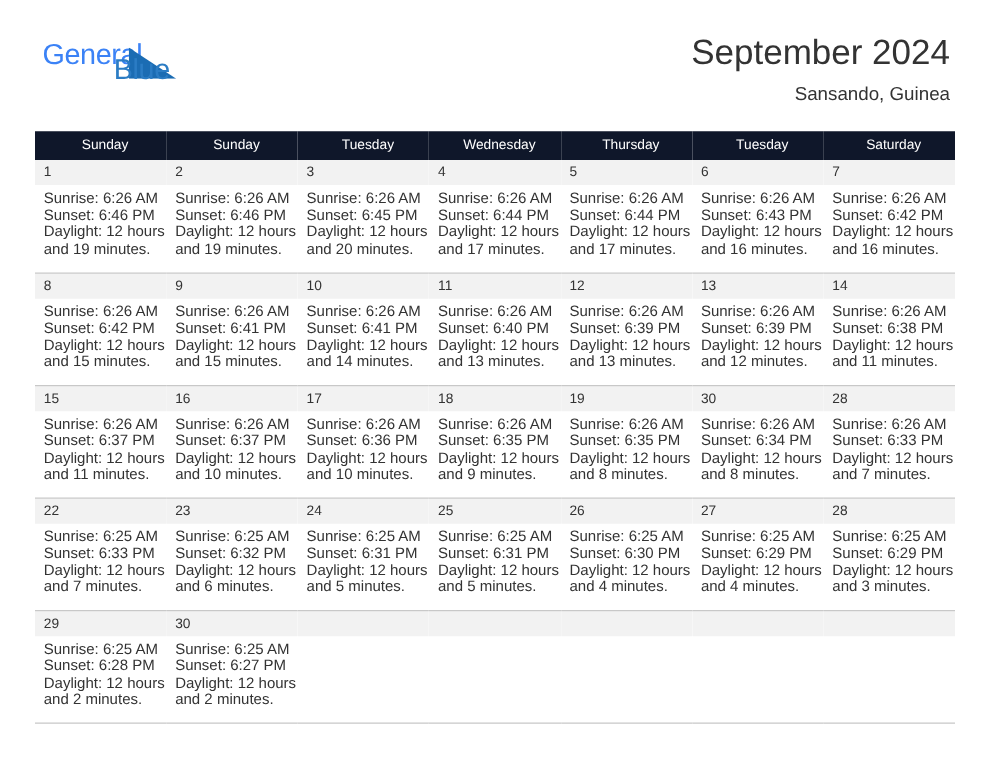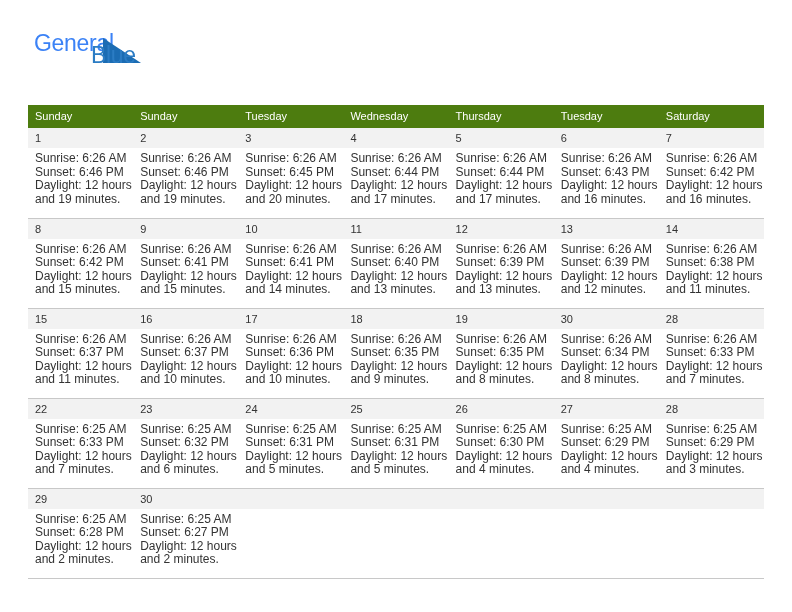--- a/index.html
+++ b/index.html
@@ -88,25 +88,25 @@
   .calendar {
     position: absolute;
     left: 28px;
     top: 105px;
     width: 736px;
     border-collapse: collapse;
     table-layout: fixed;
   }
 
   .calendar th {
-    background: #4d7c0f;
+    background: #0f172a;
     color: #ffffff;
     font-size: 11px;
     font-weight: normal;
-    text-align: left;
+    text-align: center;
     padding: 5px 0 6px 7px;
     height: 22px;
     border: none;
   }
 
   .calendar td {
     width: 105.14px;
     height: 90px;
     vertical-align: top;
     padding: 0;
@@ -151,20 +151,24 @@
     <div class="logo">
       <span class="logo-general">General</span>
       <span class="logo-mark">
         <svg width="38" height="25" viewBox="0 0 38 25" xmlns="http://www.w3.org/2000/svg">
           <polygon points="0,0 0,25 38,25" fill="#1b6cb3"></polygon>
         </svg>
       </span>
       <span class="logo-blue">Blue</span>
     </div>
 
+    <div class="title-block">
+      <div class="cal-title">September 2024</div>
+      <div class="cal-subtitle">Sansando, Guinea</div>
+    </div>
 
   </div>
 
   <table class="calendar">
     <thead>
       <tr>
         <th>Sunday</th>
         <th>Sunday</th>
         <th>Tuesday</th>
         <th>Wednesday</th>

